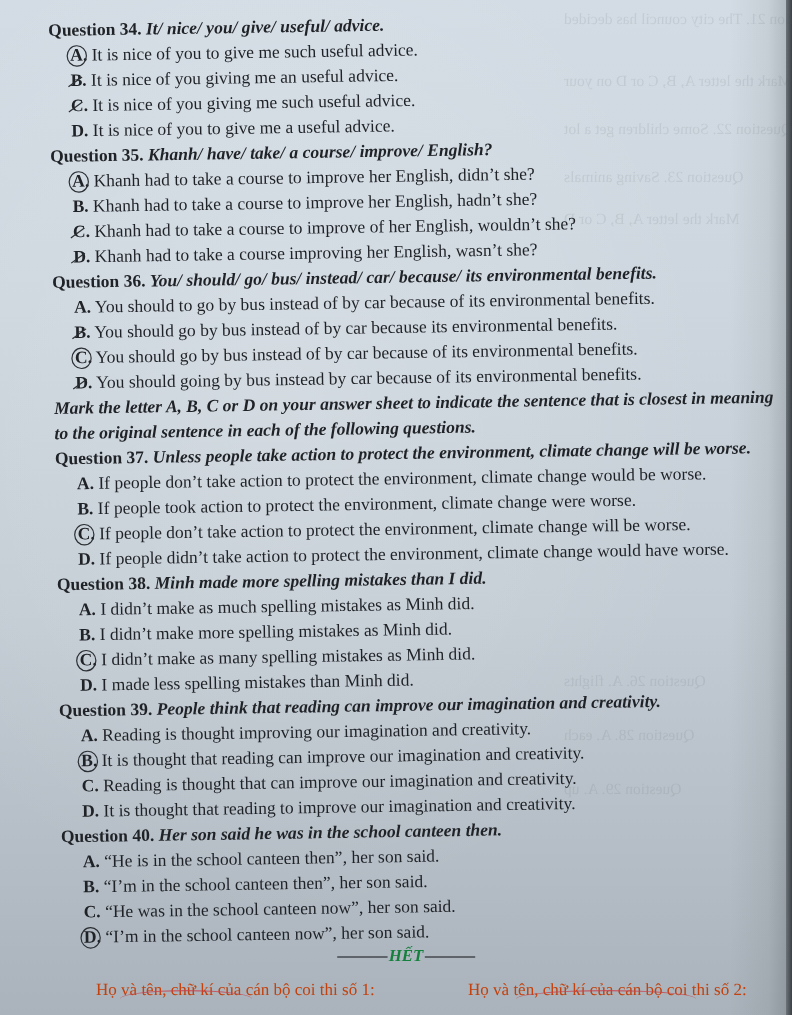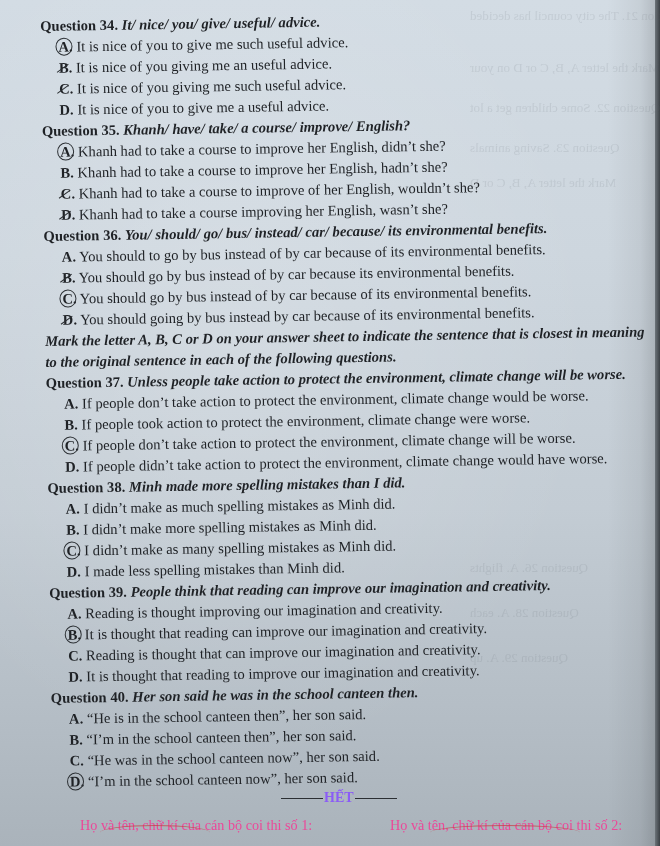--- a/index.html
+++ b/index.html
@@ -101,36 +101,37 @@
       white-space: normal;
       width: 610px;
     }
     .end-mark {
       position: absolute;
       left: 280px;
       top: 790px;
       font-size: 14px;
       font-weight: bold;
       white-space: nowrap;
-      color: #8b5cf6;
+      color: #15803d;
+      font-style: italic;
     }
     .end-mark .dash {
       display: inline-block;
       width: 42px;
       height: 1.4px;
       background: #2b2f33;
       vertical-align: middle;
       margin: 0 1px;
     }
     .sig {
       position: absolute;
       top: 817px;
       font-size: 14.2px;
       white-space: nowrap;
-      color: #ec4899;
+      color: #c2410c;
     }
     .sig-1 { left: 80px; }
     .sig-2 { left: 390px; }
     .red-ink {
       position: absolute;
       bottom: -6px;
       height: 14px;
       border-top: 1.6px solid #c8434d;
       border-radius: 50% 50% 0 0;
       opacity: 0.8;

